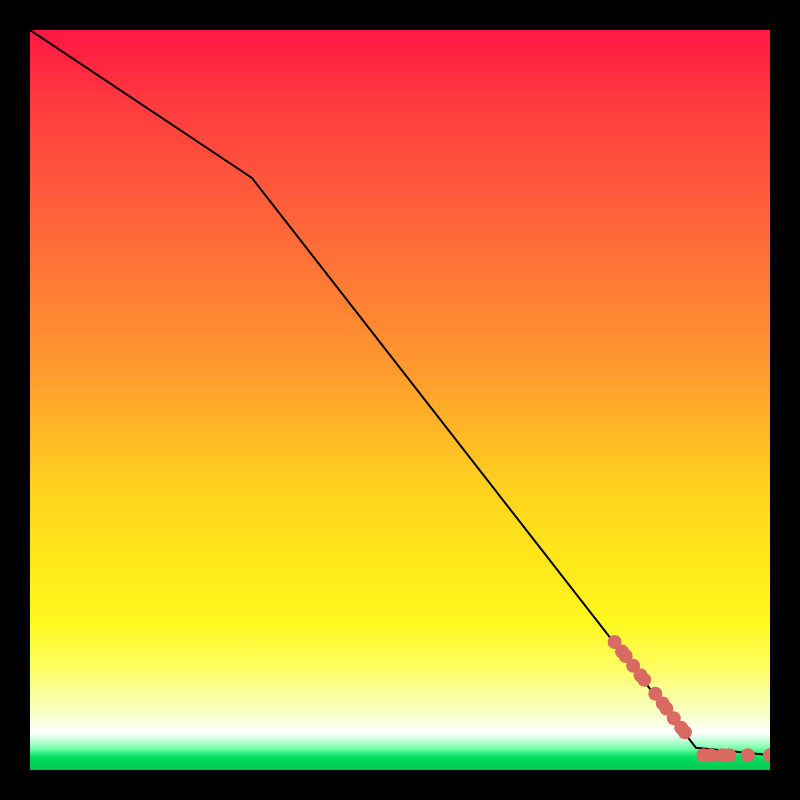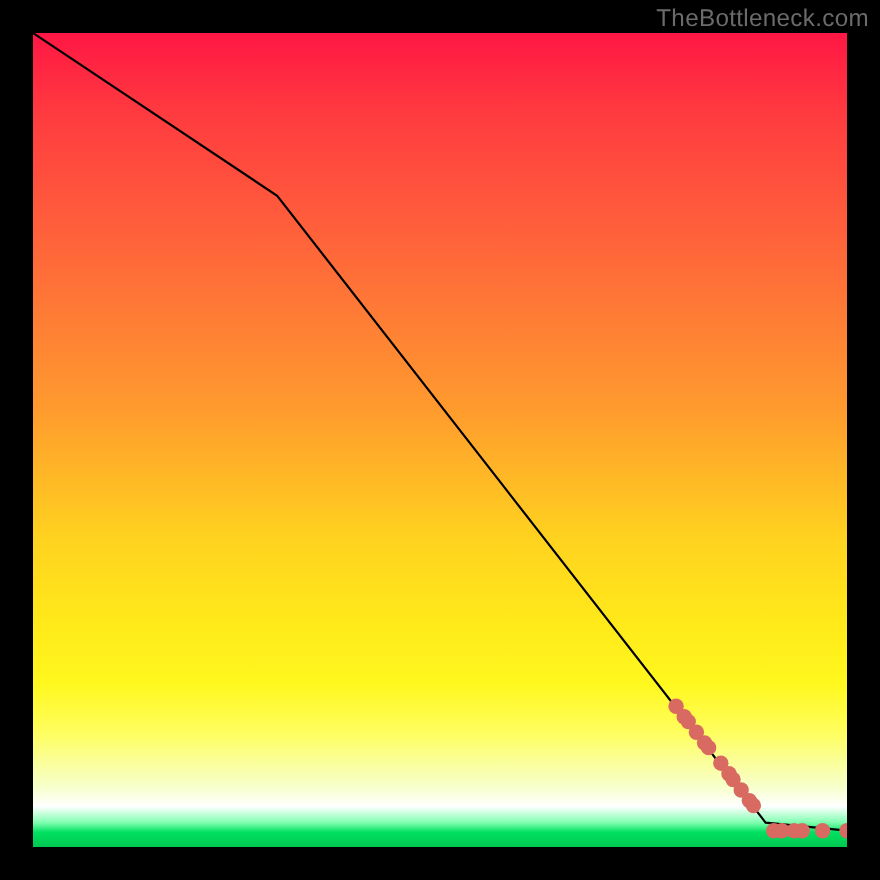--- a/index.html
+++ b/index.html
@@ -61,21 +61,20 @@
     inset: 0;
     width: 100%;
     height: 100%;
   }
 </style>
 </head>
 <body>
 
 <div class="frame">
 
-  <div class="watermark">TheBottleneck.com</div>
 
   <div class="plot-area">
     <div class="gradient"></div>
     <svg class="overlay" viewBox="0 0 740 740" preserveAspectRatio="none">
       <path id="curve-path" fill="none" stroke-width="2" stroke="#000000" d="M0.0 0.0 L222.0 148.0 L666.0 717.8 L740.0 725.2"></path>
       <g id="scatter-group">
           <circle cx="584.6" cy="612.0" r="7" fill="#d86a62"></circle>
           <circle cx="592.0" cy="621.6" r="7" fill="#d86a62"></circle>
           <circle cx="595.7" cy="626.0" r="7" fill="#d86a62"></circle>
           <circle cx="603.1" cy="635.7" r="7" fill="#d86a62"></circle>

